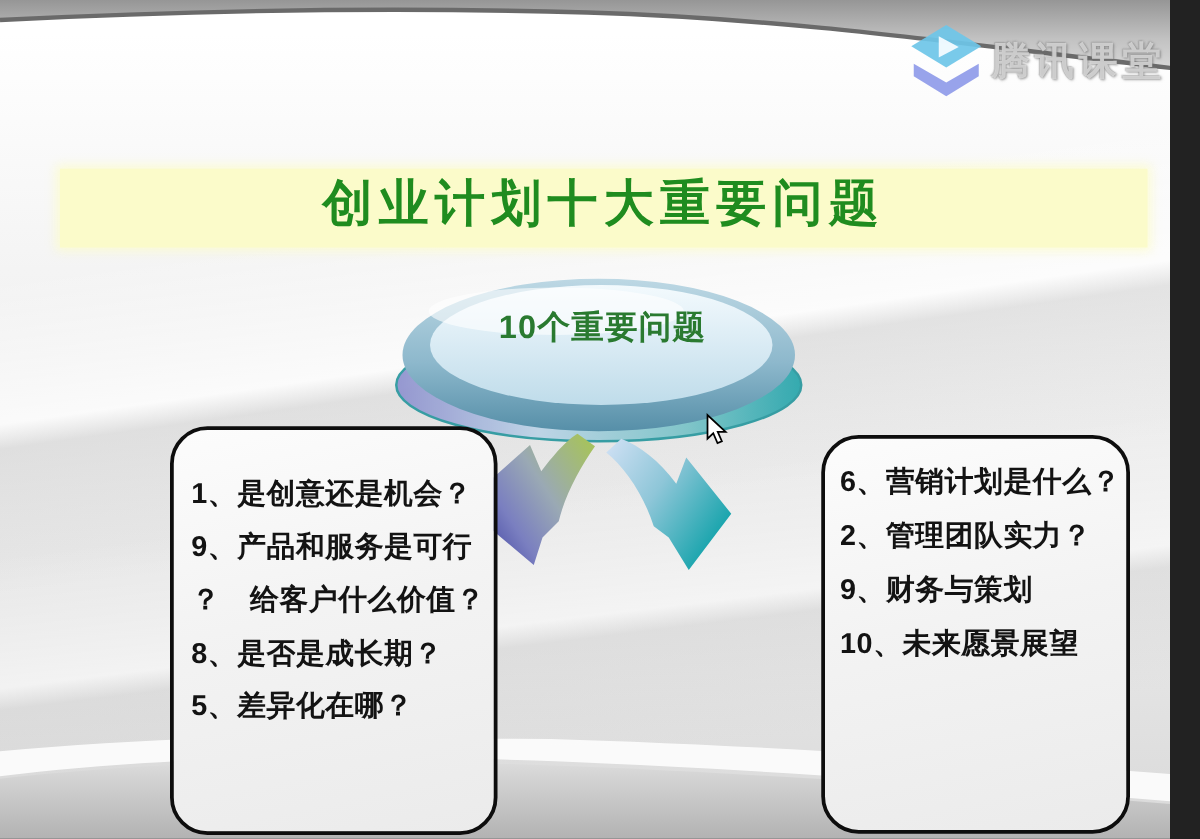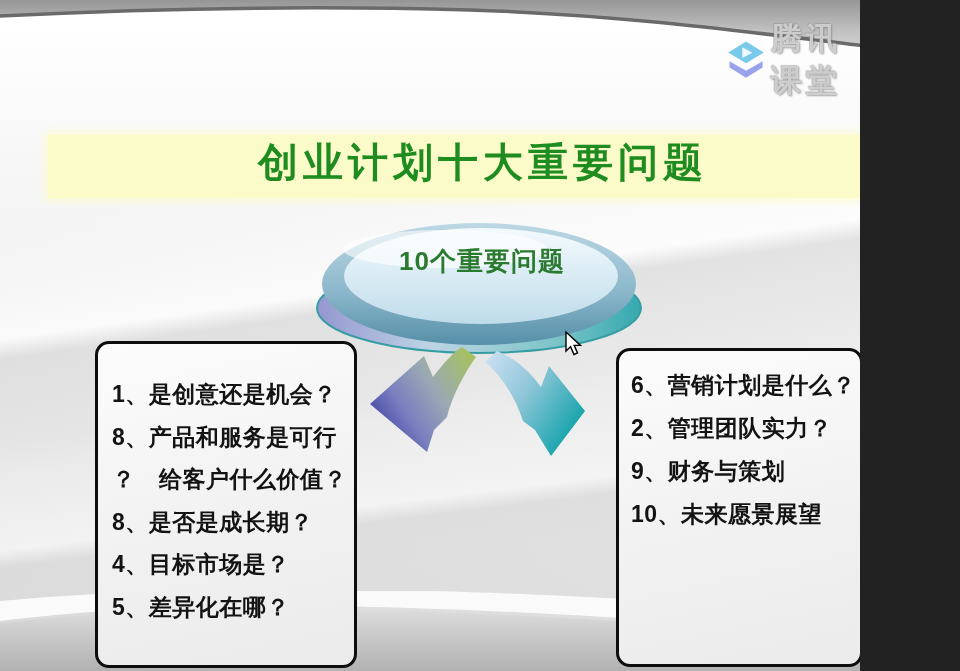--- a/index.html
+++ b/index.html
@@ -1,17 +1,17 @@
 <!DOCTYPE html>
 <html style="--title-green: #1f8c1f; --band-yellow: #fbfbca; --bubble-text-green: #2a7a30; --box-border: #0d0d0d; --arrow-left-tail-green: #a6c161; --arrow-left-head-purple: #4c4fa6; --arrow-right-tail-blue: #cadef2; --arrow-right-head-teal: #17a4ac; --logo-blue: #6ec6e8; --logo-purple: #8a96e8;"><head>
 <meta charset="utf-8">
 <style>
   html,body{margin:0;padding:0;background:#222;}
   .stage{
-    position:relative;width:860px;height:671px;overflow:hidden;
+    position:relative;width:936px;height:671px;overflow:hidden;
     font-family:"Liberation Sans","DejaVu Sans",sans-serif;
     background:linear-gradient(180deg,#ffffff 4%,#f8f8f8 22%,#efefef 45%,#e9e9e9 62%,#e4e4e4 80%,#d9d9d9 100%);
   }
   
   .streak{position:absolute;pointer-events:none;}
   .streak.s1{left:-120px;top:150px;width:1300px;height:250px;transform:rotate(-8deg);
     background:linear-gradient(to bottom,rgba(255,255,255,0) 0%,rgba(255,255,255,.75) 46%,rgba(203,203,203,.40) 54%,rgba(240,240,240,0) 100%);}
   .streak.s2{left:-120px;top:380px;width:1300px;height:220px;transform:rotate(-7deg);
     background:linear-gradient(to bottom,rgba(255,255,255,0) 0%,rgba(255,255,255,.55) 48%,rgba(205,205,205,.30) 56%,rgba(240,240,240,0) 100%);}
   .top-swoosh{position:absolute;left:0;top:0;z-index:1;}
@@ -31,23 +31,24 @@
   .title-band .title{
     font-size:40px;font-weight:bold;letter-spacing:5px;color:var(--title-green,#1f8c1f);
   }
   .diagram{position:absolute;left:0;top:0;z-index:2;}
   .bubble-label{
     position:absolute;left:379px;top:244px;width:206px;height:34px;z-index:3;
     text-align:center;line-height:34px;font-size:26px;font-weight:bold;
     color:var(--bubble-text-green,#2a7a30);letter-spacing:1px;
   }
   .qbox{
-    position:absolute;z-index:3;border:3px solid var(--box-border,#0d0d0d);border-radius:14px;
+    position:absolute;z-index:3;border:3px solid var(--box-border,#0d0d0d);border-radius:30px;
     background:linear-gradient(168deg,#fcfcfc 0%,#f3f3f3 45%,#ebebeb 100%);
     box-sizing:border-box;
+    margin-left:41px;
   }
   .qbox.left{left:95px;top:341px;width:262px;height:327px;}
   .qbox.right{left:616px;top:348px;width:247px;height:319px;}
   .qbox ul{list-style:none;margin:0;font-weight:600;color:#131313;}
   .qbox.left ul{padding:29px 6px 0 14px;font-size:23px;line-height:42.5px;}
   .qbox.right ul{padding:13px 4px 0 12px;font-size:23px;line-height:43px;}
   .qbox li{white-space:nowrap;letter-spacing:0.5px;}
 </style>
 </head>
 <body>
@@ -150,24 +151,23 @@
     <g transform="translate(566,332)">
       <path d="M0,0 L0,19 L4.6,14.6 L8,22.5 L11.5,21 L8.2,13.4 L14.5,13.4 Z" fill="#ffffff" stroke="#000000" stroke-width="1.4"></path>
     </g>
   </svg>
 
   <div class="bubble-label">10个重要问题</div>
 
   <div class="qbox left">
     <ul>
       <li>1、是创意还是机会？</li>
-      <li>8、产品和服务是可行</li>
+      <li>9、产品和服务是可行</li>
       <li>？　给客户什么价值？</li>
       <li>8、是否是成长期？</li>
-      <li>4、目标市场是？</li>
       <li>5、差异化在哪？</li>
     </ul>
   </div>
 
   <div class="qbox right">
     <ul>
       <li>6、营销计划是什么？</li>
       <li>2、管理团队实力？</li>
       <li>9、财务与策划</li>
       <li>10、未来愿景展望</li>

